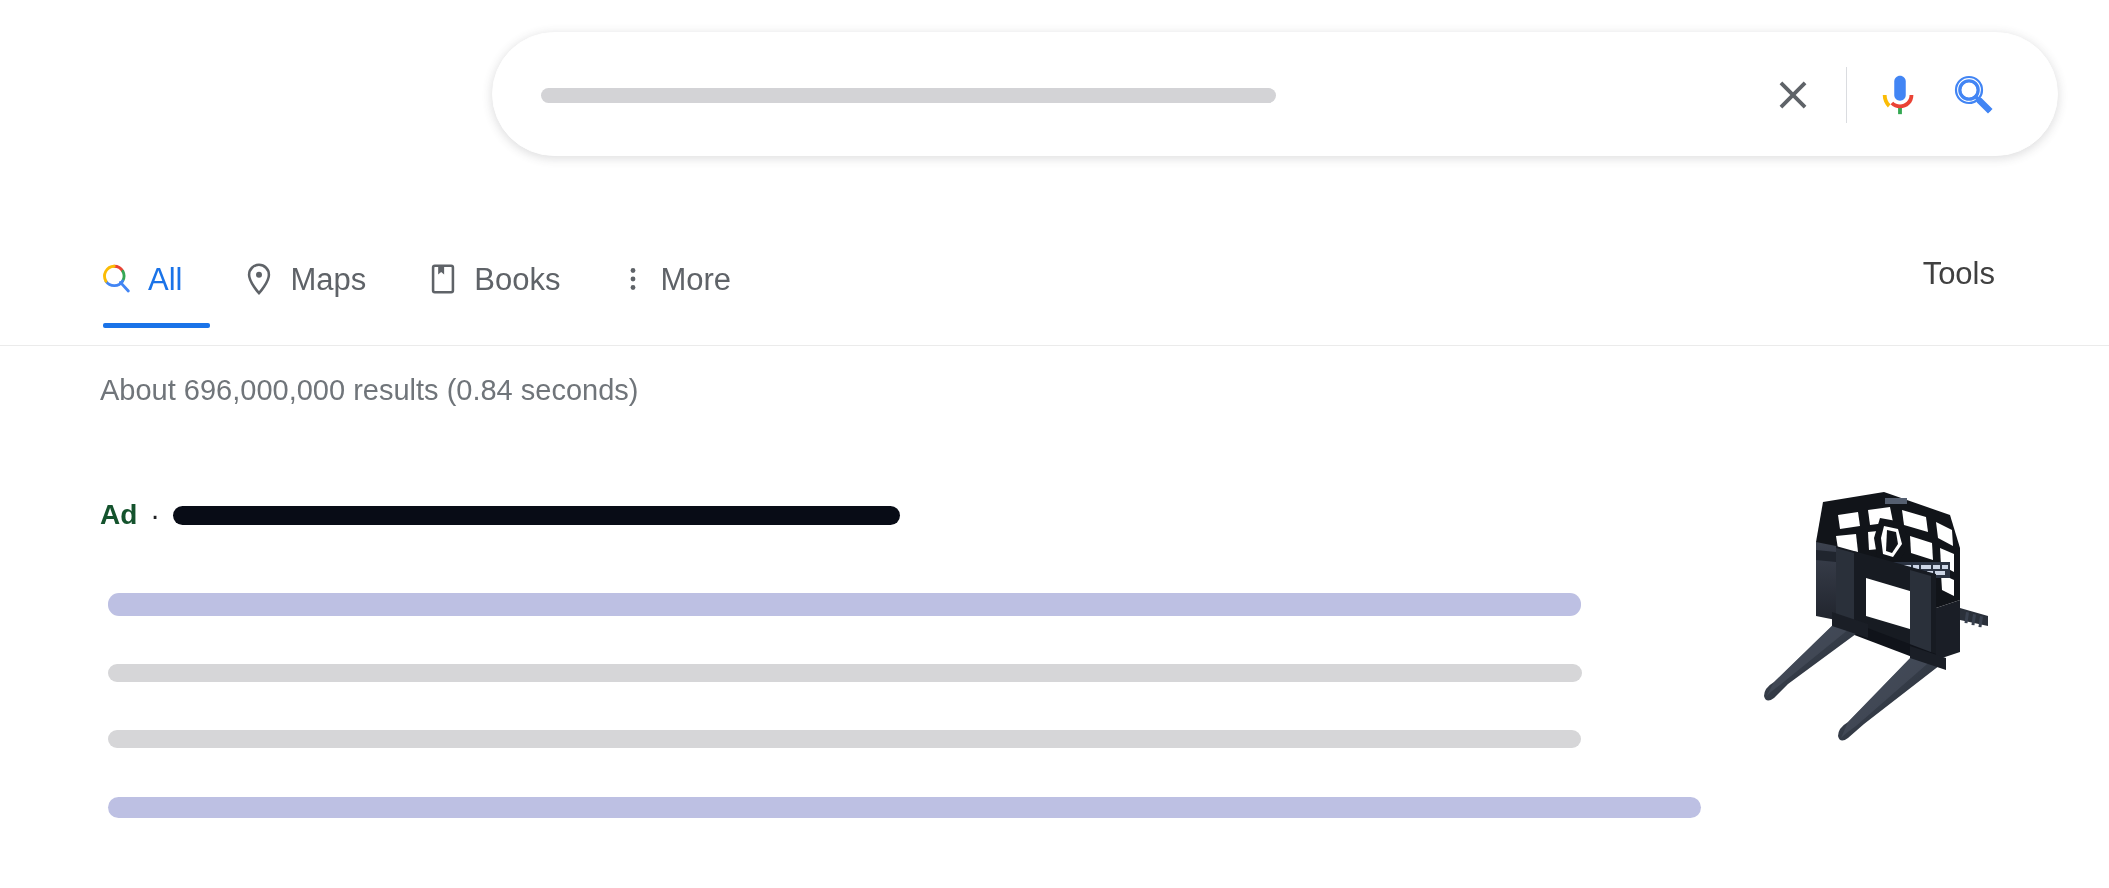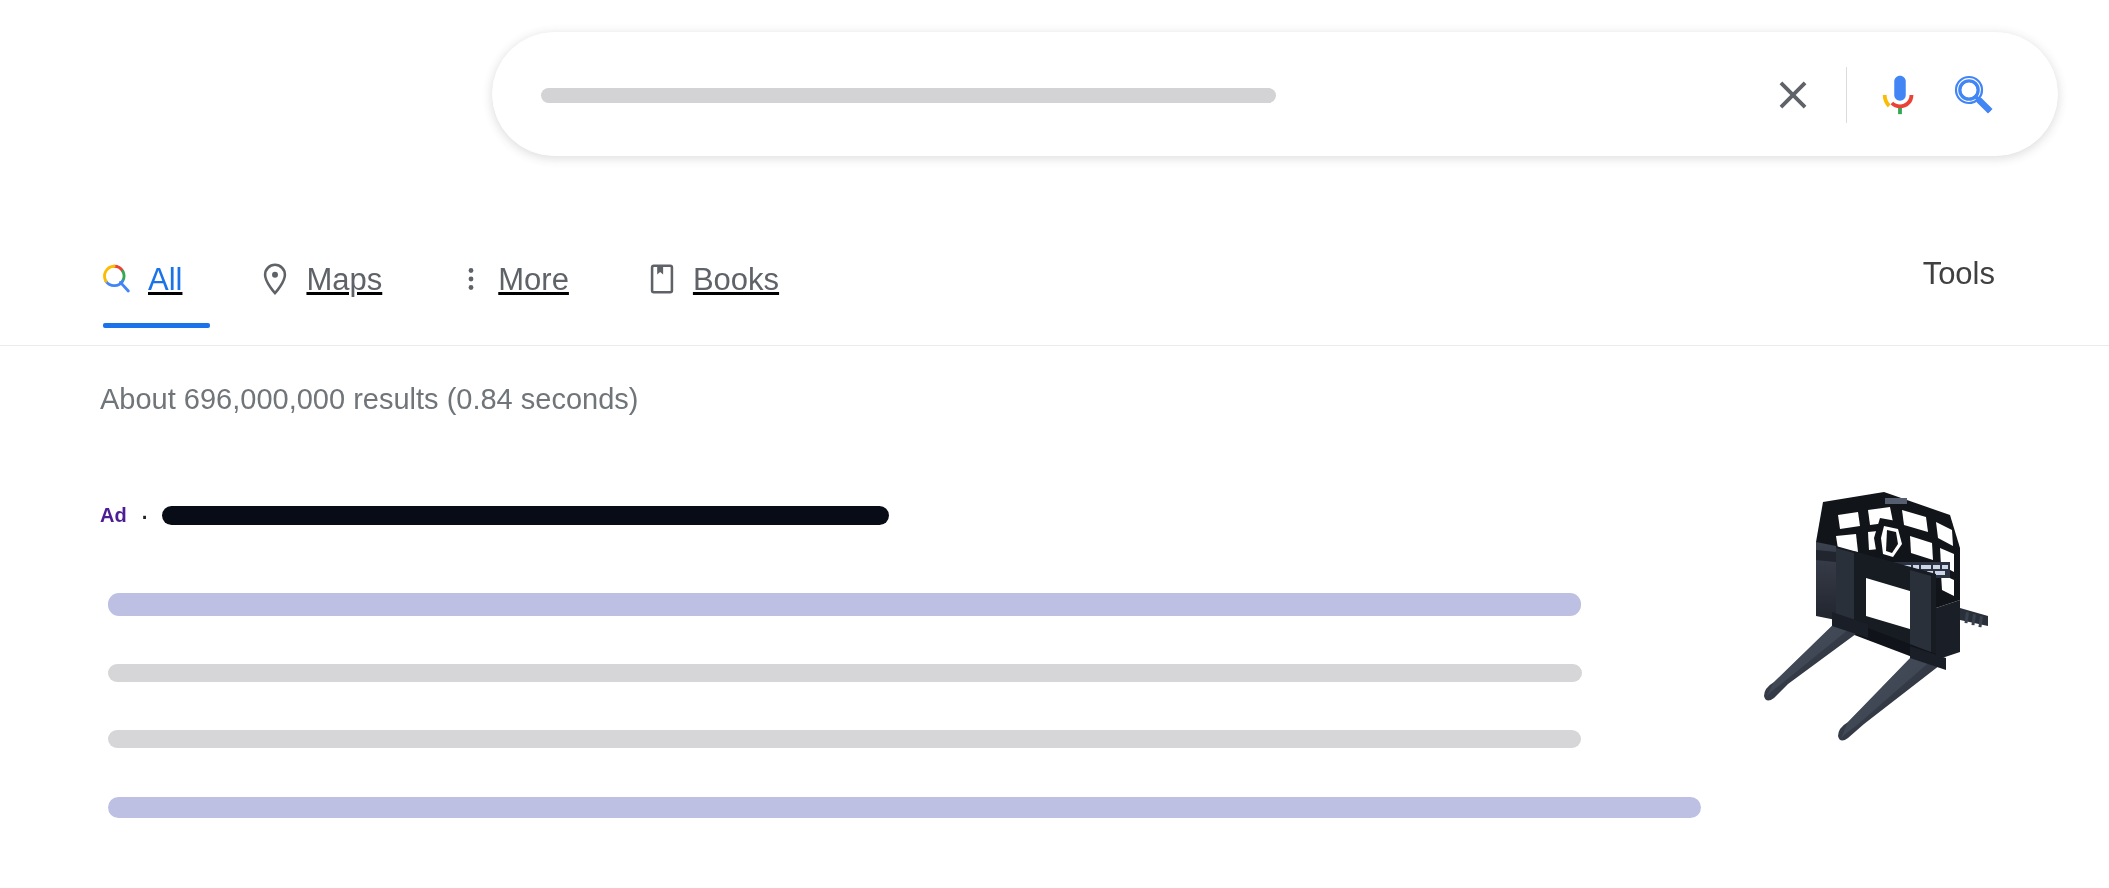--- a/index.html
+++ b/index.html
@@ -55,21 +55,21 @@
     width: 1px; height: 56px; background: #dadce0; margin: 0 16px;
   }
 
   
   .navbar {
     position: absolute; left: 0; top: 232px;
     width: 2109px; height: 114px;
   }
   .nav-inner {
     position: absolute; left: 100px; top: 0;
-    display: flex; align-items: flex-start; gap: 16px; text-decoration: underline;
+    display: flex; align-items: flex-start; gap: 0;
   }
   .tab {
     display: flex; align-items: center; gap: 14px;
     height: 70px; padding: 0 0 0 0;
     margin-right: 60px;
     color: #5f6368; font-size: 31px;
     font-family: "Liberation Sans", sans-serif;
     cursor: pointer; position: relative;
     white-space: nowrap;
     padding-top: 24px;
@@ -87,29 +87,29 @@
     width: 2109px; height: 1px; background: #ebebeb;
   }
   .tools-btn {
     position: absolute; right: 114px; top: 24px;
     color: #404040; font-size: 31px; cursor: pointer;
     font-family: "Liberation Sans", sans-serif;
   }
 
   
   .result-stats {
-    position: absolute; left: 100px; top: 383px;
+    position: absolute; left: 100px; top: 374px;
     color: #70757a; font-size: 29px;
     font-family: "Liberation Sans", sans-serif;
   }
 
   .ad-block { position: absolute; left: 100px; top: 495px; }
   .ad-line { display: flex; align-items: center; gap: 0; height: 40px; }
   .ad-label {
-    font-size: 20px; font-weight: bold; color: #4c1d95;
+    font-size: 28px; font-weight: bold; color: #14532d;
     font-family: "Liberation Sans", sans-serif;
   }
   .ad-dot {
     color: #202124; font-size: 29px; margin: 0 13px 0 13px;
   }
   .ad-redaction {
     width: 727px; height: 19px;
     background: #080c16; border-radius: 10px;
   }
 
@@ -192,37 +192,37 @@
             <path d="M12 2a7 7 0 0 0-7 7c0 5.25 7 13 7 13s7-7.75 7-13a7 7 0 0 0-7-7z" fill="none" stroke="#5f6368" stroke-width="1.8"></path>
             <circle cx="12" cy="9" r="2.1" fill="#5f6368"></circle>
           </svg>
         </span>
         <span class="tab-label">Maps</span>
       </div>
 
 
       <div class="tab">
         <span>
+          <svg width="34" height="34" viewBox="0 0 24 24" aria-hidden="true">
+            <rect x="5" y="2.6" width="14" height="18.8" rx="1.2" fill="none" stroke="#5f6368" stroke-width="1.8"></rect>
+            <path d="M8.6 2.6h4.2v6.2l-2.1-1.7-2.1 1.7z" fill="#5f6368"></path>
+          </svg>
+        </span>
+        <span class="tab-label">Books</span>
+      </div>
+
+      <div class="tab">
+        <span>
           <svg width="26" height="34" viewBox="0 0 12 24" aria-hidden="true">
             <circle cx="6" cy="6" r="1.7" fill="#5f6368"></circle>
             <circle cx="6" cy="12" r="1.7" fill="#5f6368"></circle>
             <circle cx="6" cy="18" r="1.7" fill="#5f6368"></circle>
           </svg>
         </span>
         <span class="tab-label">More</span>
-      </div>
-
-      <div class="tab">
-        <span>
-          <svg width="34" height="34" viewBox="0 0 24 24" aria-hidden="true">
-            <rect x="5" y="2.6" width="14" height="18.8" rx="1.2" fill="none" stroke="#5f6368" stroke-width="1.8"></rect>
-            <path d="M8.6 2.6h4.2v6.2l-2.1-1.7-2.1 1.7z" fill="#5f6368"></path>
-          </svg>
-        </span>
-        <span class="tab-label">Books</span>
       </div>
 
     </div>
 
     <div class="tools-btn">Tools</div>
     <div class="nav-divider"></div>
   </div>
 
   <div class="result-stats">About 696,000,000 results (0.84 seconds)</div>
 

